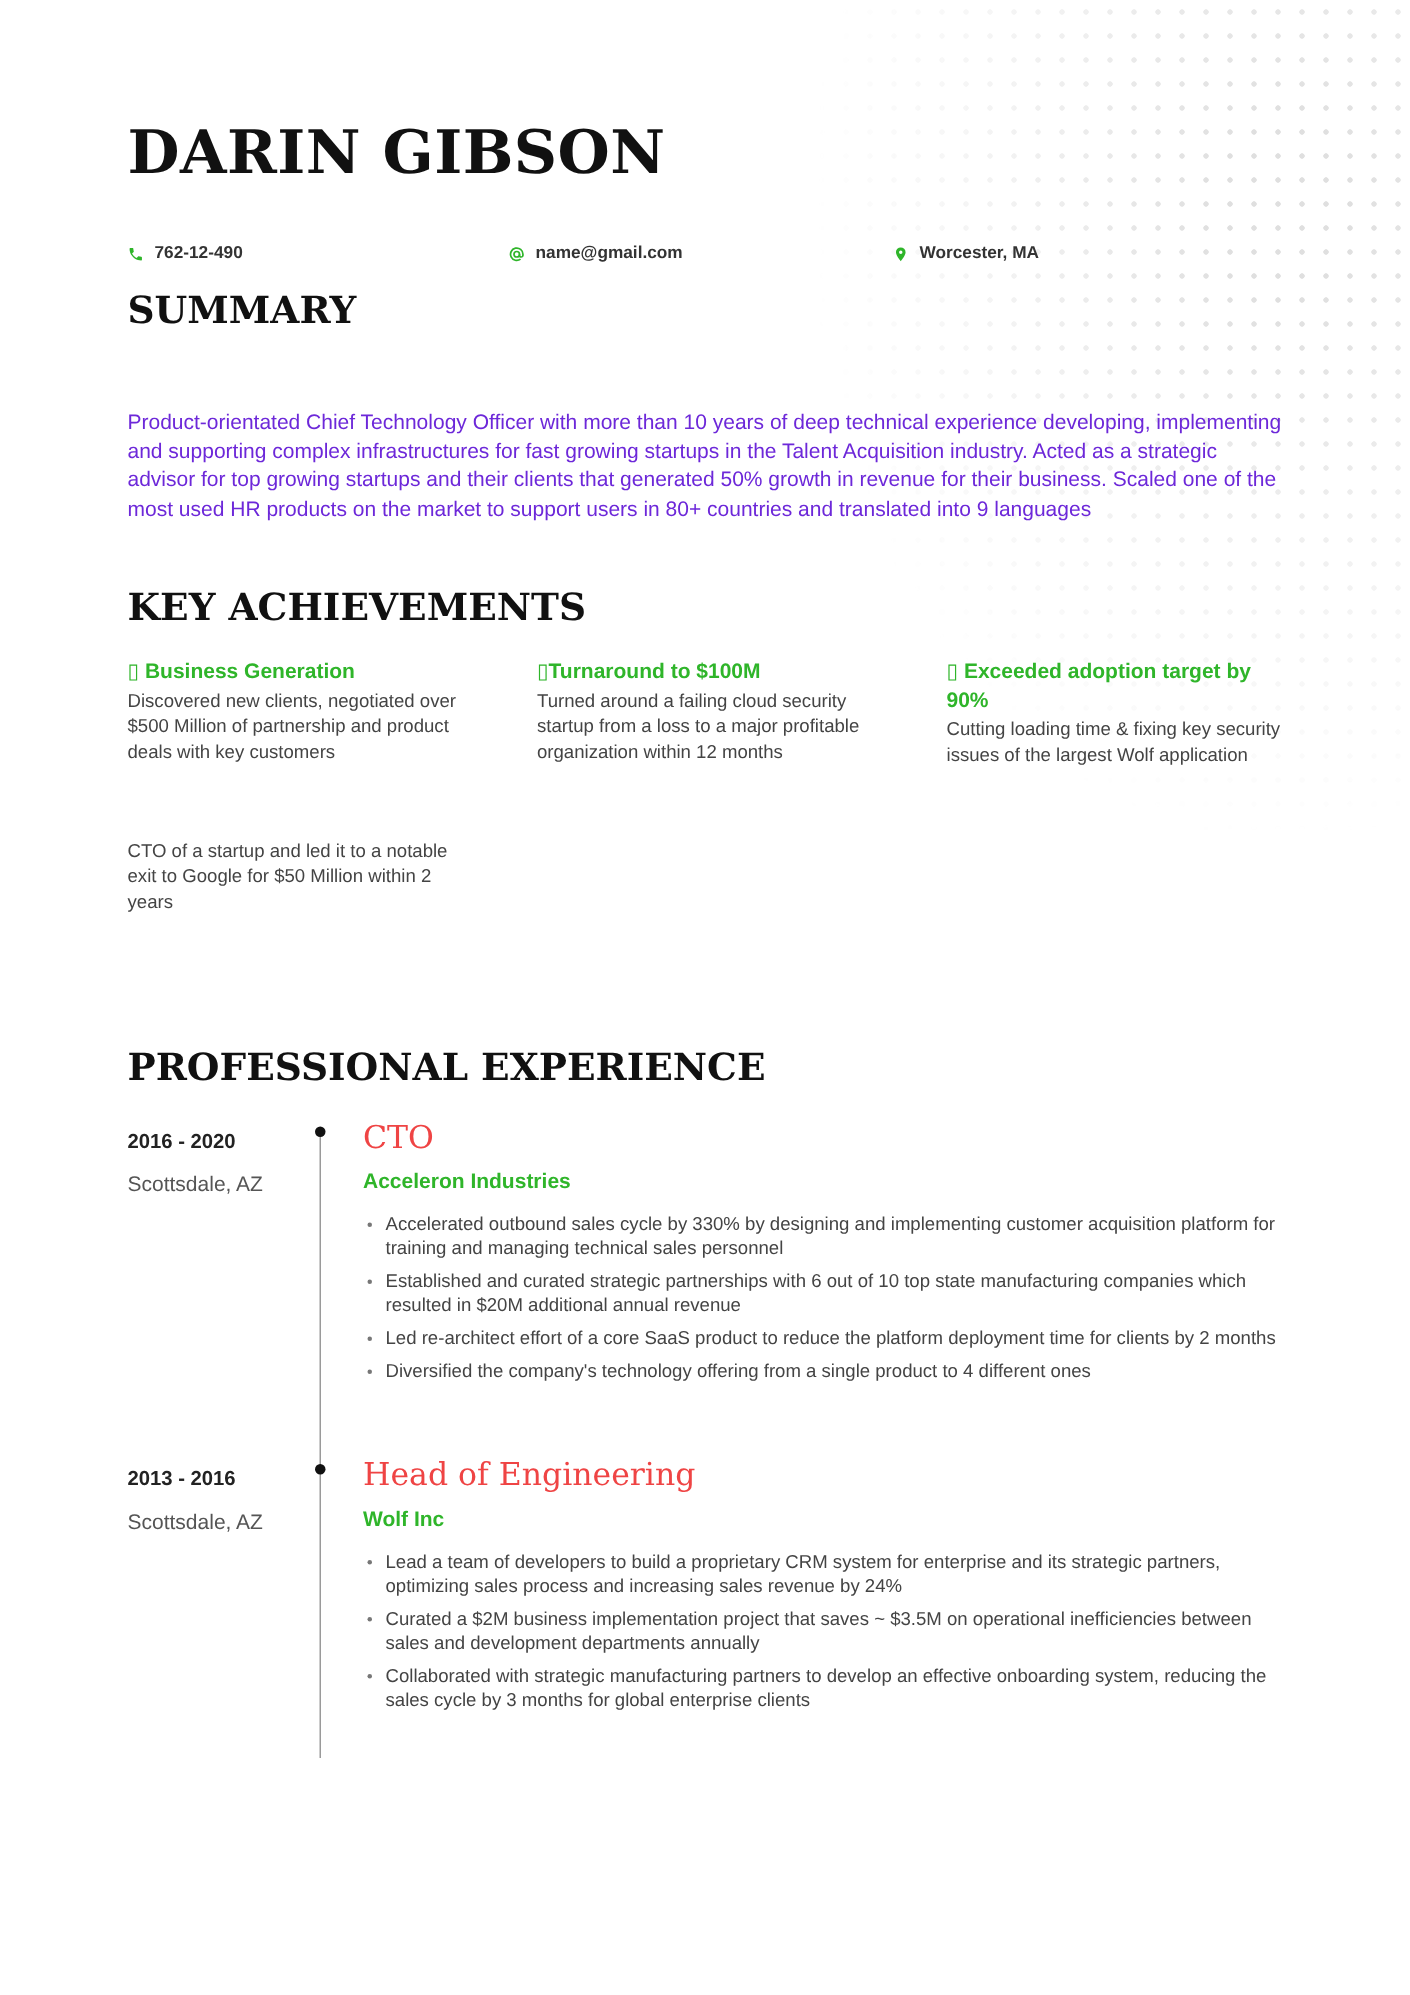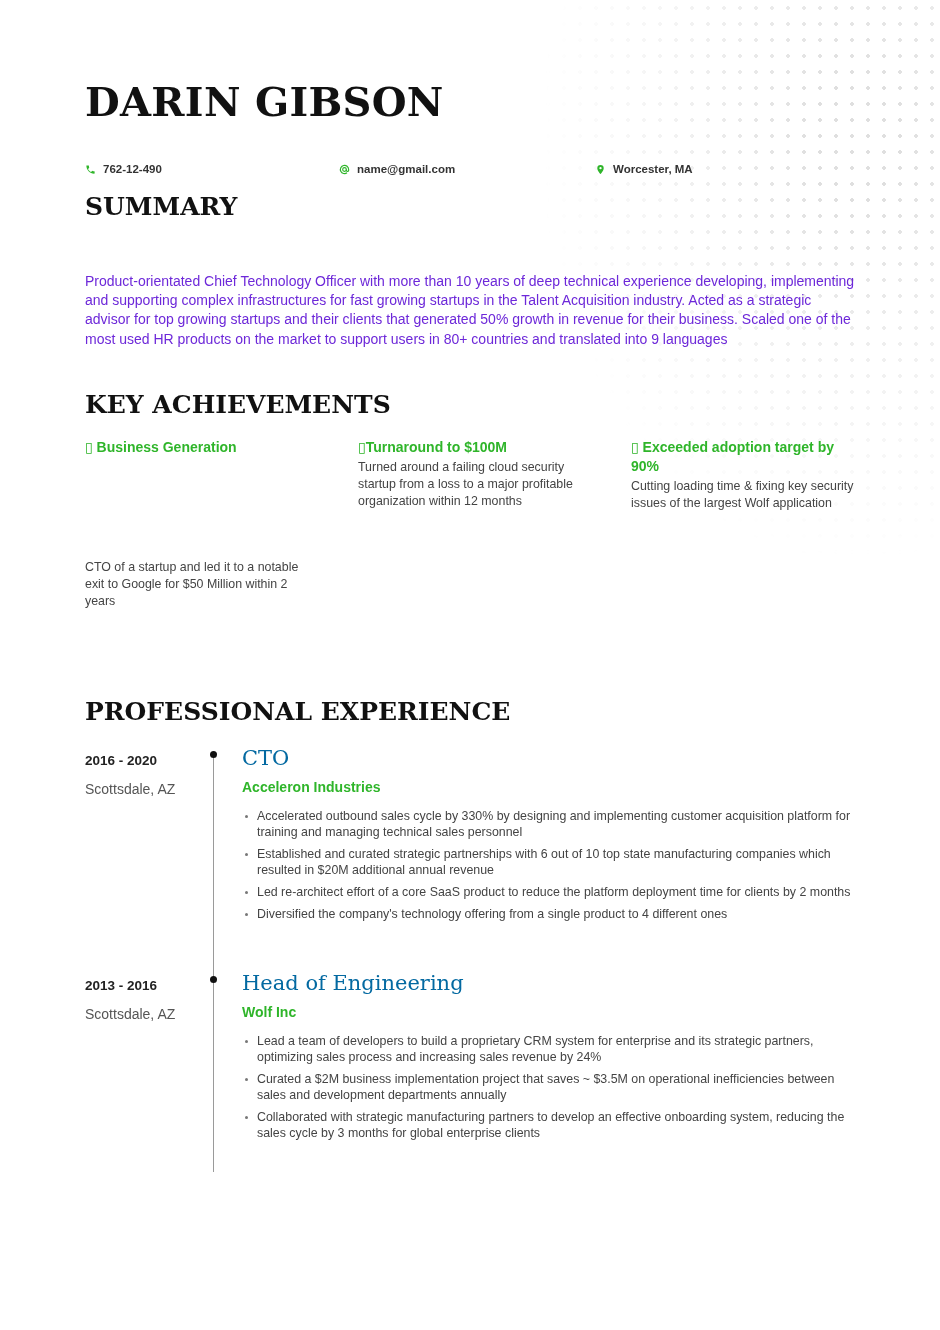--- a/index.html
+++ b/index.html
@@ -30,21 +30,21 @@
     font-size: 25px; color: #111;
   }
   .summary { position: absolute; top: 244px; left: 0; width: 775px; font-size: 14px; line-height: 19.2px; color: #6d28d9; margin-top: 28px; }
   .ach { position: absolute; width: 232px; }
   .ach-title { color: #2fb52a; font-weight: bold; font-size: 14px; line-height: 19px; }
   .ach-desc { color: #444; font-size: 12.4px; line-height: 17px; margin-top: 2px; }
   .timeline-line { position: absolute; left: 128px; top: 754px; width: 1px; height: 418px; background: #9a9a9a; }
   .dot { position: absolute; left: 125px; width: 7px; height: 7px; border-radius: 50%; background: #111; }
   .job-date { position: absolute; left: 0; font-weight: bold; font-size: 13.5px; color: #222; text-align: right; }
   .job-loc { position: absolute; left: 0; font-size: 14px; color: #555; }
-  .job-title { position: absolute; left: 157px; font-family: "DejaVu Serif", "Liberation Serif", serif; font-size: 21px; color: #0369a1; }
+  .job-title { position: absolute; left: 157px; font-family: "DejaVu Serif", "Liberation Serif", serif; font-size: 21px; color: #ef4444; }
   .job-company { position: absolute; left: 157px; font-weight: bold; font-size: 14px; color: #2fb52a; }
   .bullets { position: absolute; left: 157px; width: 610px; margin: 0; padding: 0; list-style: none; }
   .bullets li { position: relative; padding-left: 15px; font-size: 12.4px; line-height: 16px; color: #444; margin-bottom: 6px; }
   .bullets li::before { content: ""; position: absolute; left: 3px; top: 7px; width: 3px; height: 3px; border-radius: 50%; background: #777; }
 </style>
 </head>
 <body>
 
 <div class="dots"></div>
 
@@ -74,20 +74,21 @@
     </div>
   </div>
 
   <div class="section-title" style="top:192px;">SUMMARY</div>
   <div class="summary">Product-orientated Chief Technology Officer with more than 10 years of deep technical experience developing, implementing and supporting complex infrastructures for fast growing startups in the Talent Acquisition industry. Acted as a strategic advisor for top growing startups and their clients that generated 50% growth in revenue for their business. Scaled one of the most used HR products on the market to support users in 80+ countries and translated into 9 languages</div>
 
   <div class="section-title" style="top:390px;">KEY ACHIEVEMENTS</div>
 
   <div class="ach" style="left:0; top:438px;">
     <div class="ach-title">▯ Business Generation</div>
+    <div class="ach-desc">Discovered new clients, negotiated over $500 Million of partnership and product deals with key customers</div>
   </div>
   <div class="ach" style="left:273px; top:438px;">
     <div class="ach-title">▯Turnaround to $100M</div>
     <div class="ach-desc">Turned around a failing cloud security startup from a loss to a major profitable organization within 12 months</div>
   </div>
   <div class="ach" style="left:546px; top:438px;">
     <div class="ach-title">▯ Exceeded adoption target by 90%</div>
     <div class="ach-desc">Cutting loading time &amp; fixing key security issues of the largest Wolf application</div>
   </div>
   <div class="ach" style="left:0; top:557px;">

